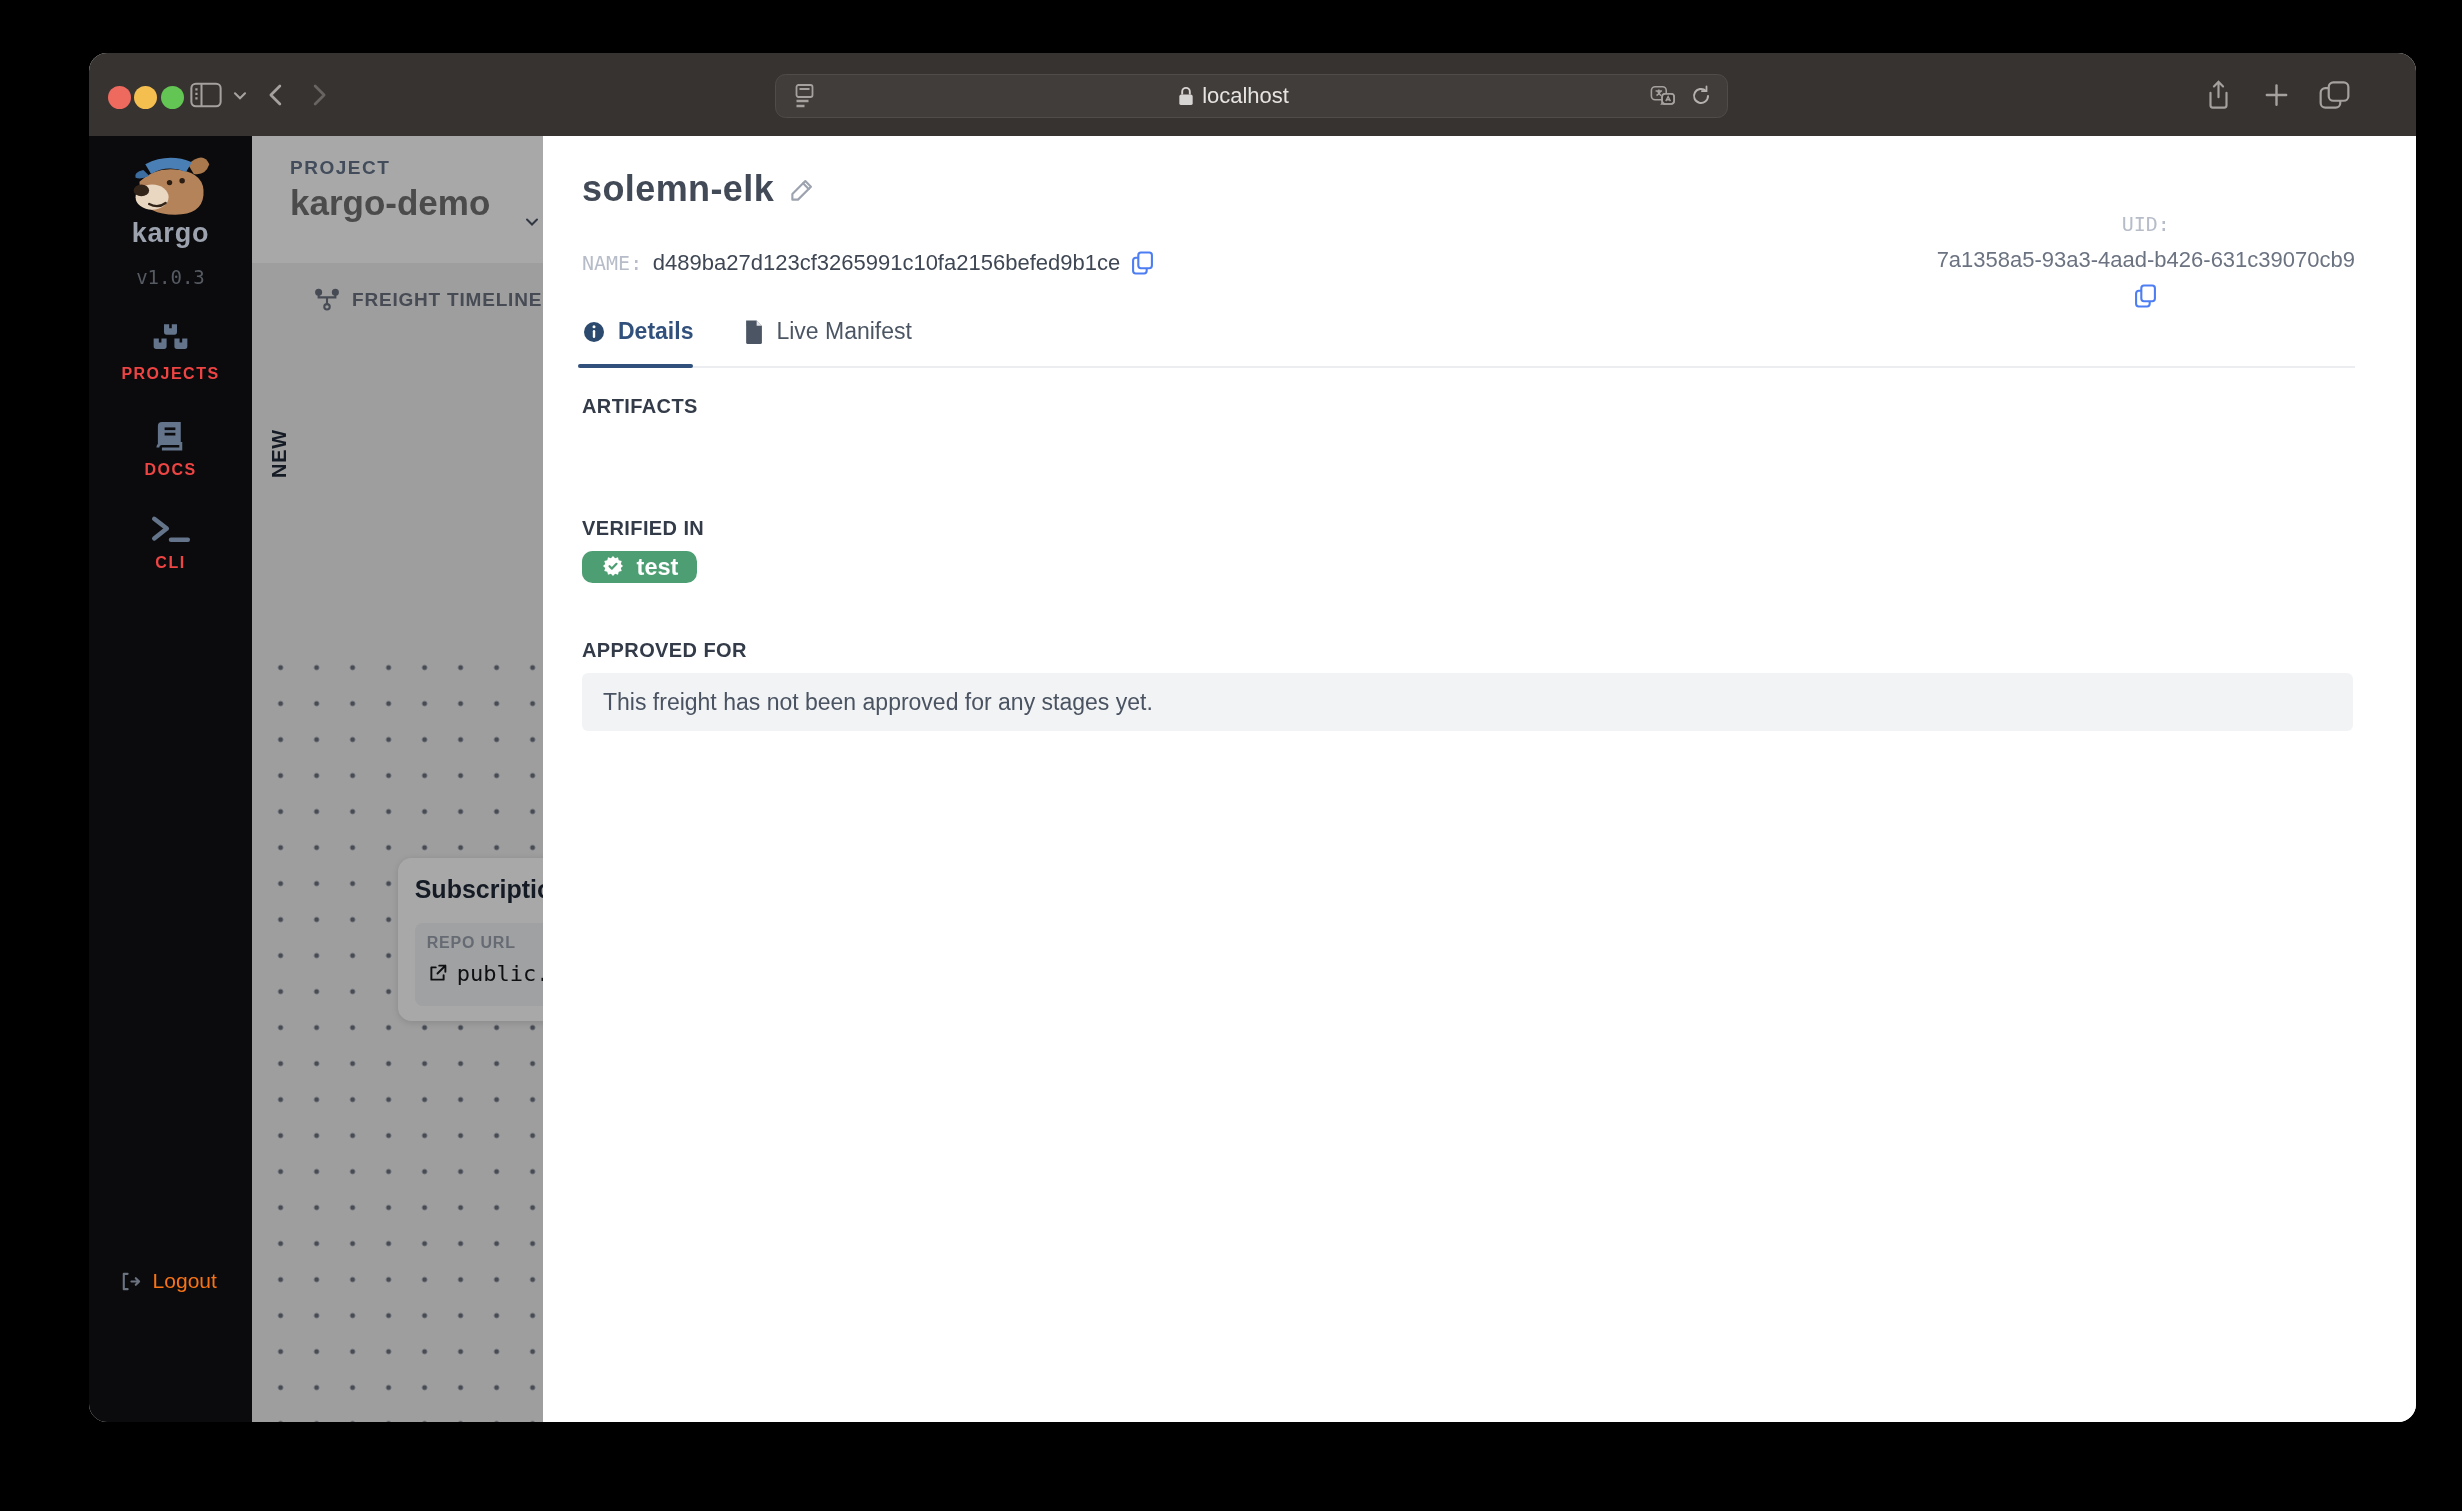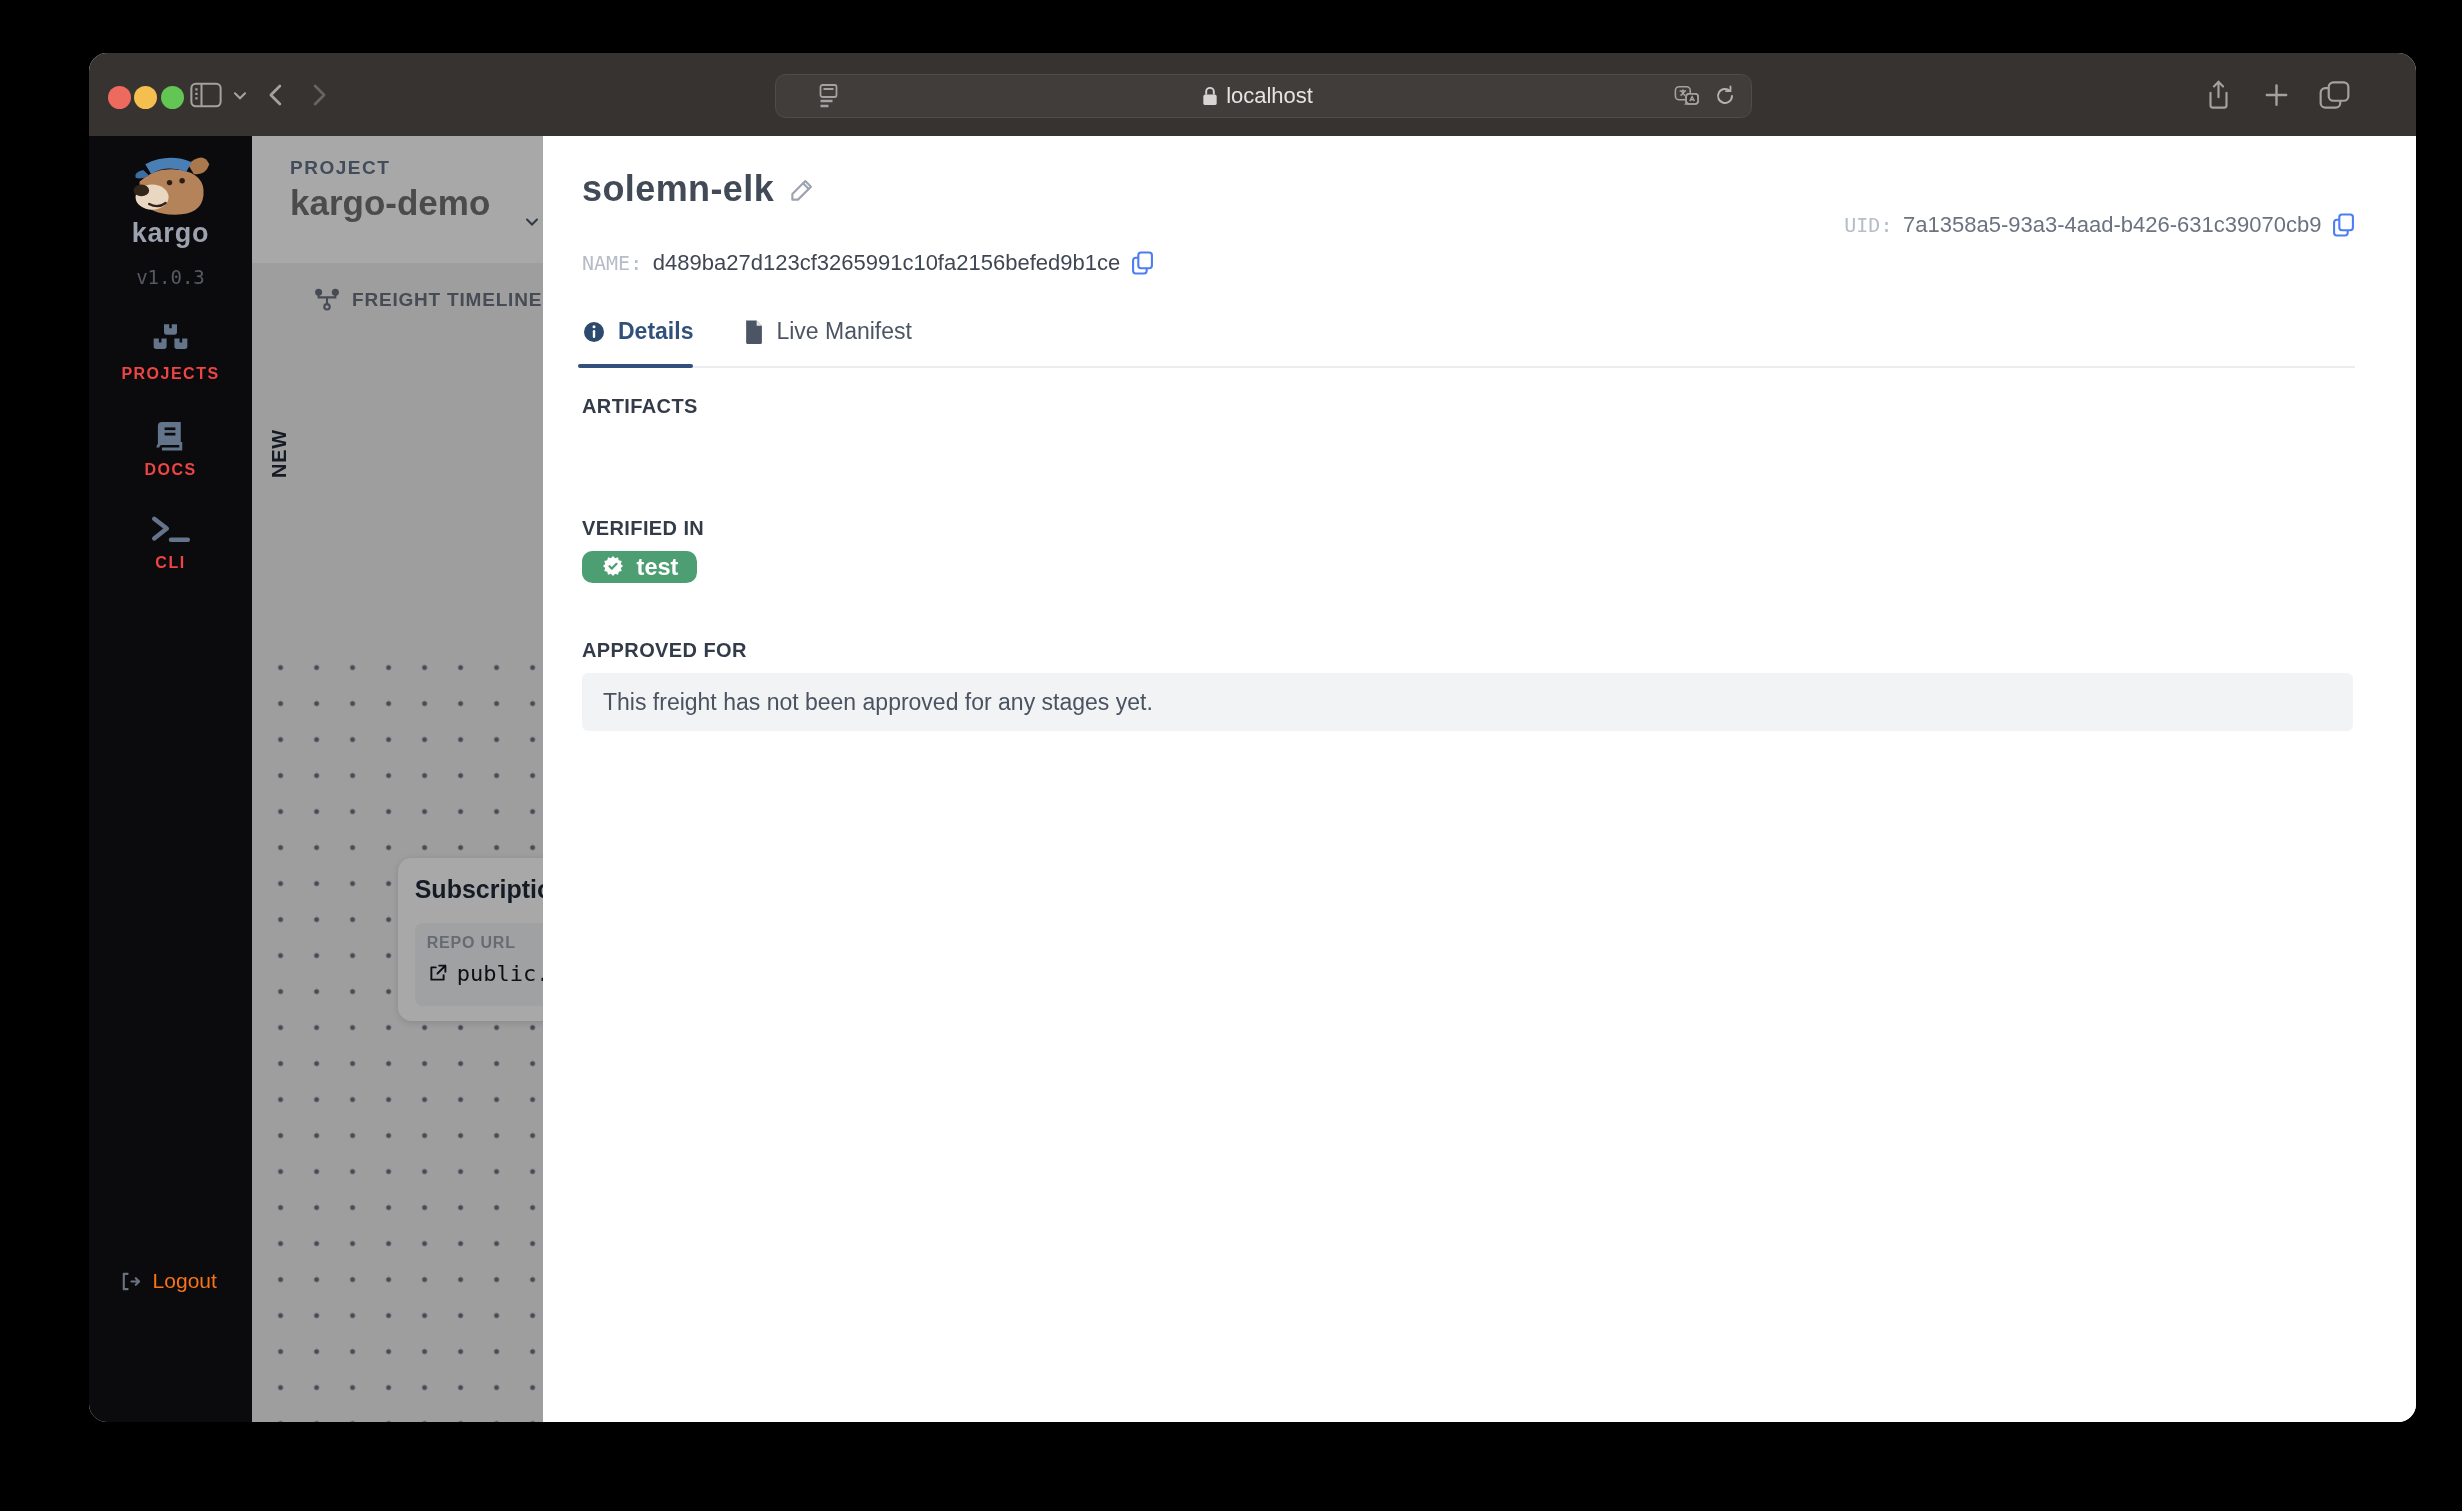--- a/index.html
+++ b/index.html
@@ -10,21 +10,21 @@
   .window{position:absolute;left:89px;top:53px;width:2327px;height:1369px;border-radius:18px;
     overflow:hidden;background:#fff;box-shadow:0 15px 61px rgba(0,0,0,.8);display:flex;flex-direction:column;}
   .chrome{height:83px;background:#373331;flex:0 0 auto;position:relative;}
   .tl{position:absolute;top:33px;width:23px;height:23px;border-radius:50%;}
   .tl.red{left:19px;background:#ee6a5f;}
   .tl.yellow{left:45px;background:#f5bf4f;}
   .tl.green{left:72px;background:#62c554;}
   .chrome-ic{position:absolute;top:50%;transform:translateY(-50%);color:#a4a19e;display:flex;align-items:center;justify-content:center;}
   .chrome-ic.dim{color:#676461;}
   .urlbar{position:absolute;left:686px;top:21px;width:951px;height:42px;background:#413d3b;border:0.8px solid #504c49;
-    border-radius:10.6px;display:flex;align-items:center;color:#e6e4e2;padding-left:24px;}
+    border-radius:10.6px;display:flex;align-items:center;color:#e6e4e2;}
   .urlbar .center{flex:1;display:flex;align-items:center;justify-content:center;gap:7.6px;font-size:22px;}
   .content{flex:1;display:flex;min-height:0;}
 
   
   .sidebar{width:163px;background:#0b0b0d;flex:0 0 auto;position:relative;display:flex;flex-direction:column;align-items:center;}
   .logo{margin-top:13.6px;text-align:center;}
   .logo-word{color:#9ca3af;font-weight:700;font-size:27px;letter-spacing:0.8px;margin-top:-4.5px;}
   .version{color:#565b63;font-size:19px;margin-top:16.7px;}
   .navitem{margin-top:35px;text-align:center;color:#64748b;cursor:pointer;}
   .navitem .lbl{display:block;color:#ef4444;font-size:16px;letter-spacing:1.5px;margin-top:7.6px;font-weight:600;}
@@ -52,21 +52,21 @@
   .subcard .t{position:absolute;left:16.7px;top:16.7px;font-size:25px;font-weight:700;color:#1f2937;white-space:nowrap;}
   .subbox{position:absolute;left:16.7px;top:65px;width:174px;height:83px;background:#f3f4f6;border-radius:7.6px;}
   .subbox .l{position:absolute;left:12px;top:10.6px;font-size:16px;font-weight:700;letter-spacing:0.8px;color:#9ca3af;}
   .subbox .v{position:absolute;left:12px;top:38px;display:flex;align-items:center;gap:9px;color:#16181d;font-size:22px;white-space:nowrap;}
   .mask{position:absolute;inset:0;background:rgba(0,0,0,.34);z-index:5;}
 
   
   .panel{flex:1;background:#fff;position:relative;min-width:0;}
   .p-title{position:absolute;left:39px;top:32px;display:flex;align-items:center;gap:15px;}
   .p-title .t{font-size:36px;font-weight:700;color:#434a57;letter-spacing:0.4px;}
-  .uid-row{position:absolute;right:61px;top:76px;display:flex;align-items:center;gap:10.6px;}
+  .uid-row{position:absolute;right:61px;top:76px;display:flex;align-items:center;gap:10.6px;flex-direction:column;}
   .uid-row .l{color:#b6bcc8;font-size:20px;}
   .uid-row .v{color:#6b7280;font-size:22px;}
   .name-row{position:absolute;left:39px;top:114px;display:flex;align-items:center;gap:10.6px;}
   .name-row .l{color:#b6bcc8;font-size:20px;}
   .name-row .v{color:#3f4754;font-size:22px;}
   .copy-ic{color:#4d7df2;cursor:pointer;display:flex;}
   .tabs{position:absolute;left:39px;top:182px;display:flex;align-items:center;gap:50px;}
   .tab{display:flex;align-items:center;gap:12px;font-size:23px;cursor:pointer;}
   .tab.active{color:#31517c;font-weight:600;}
   .tab.idle{color:#4b5563;}

